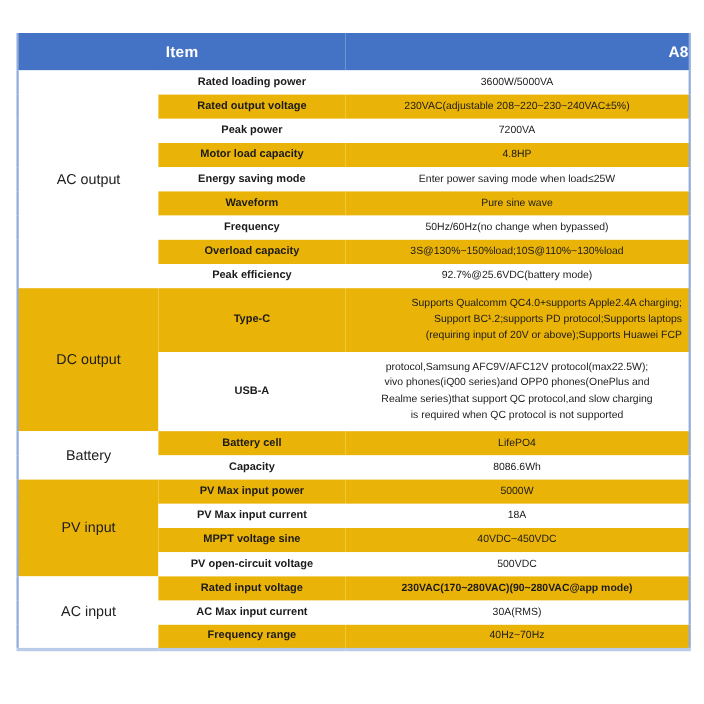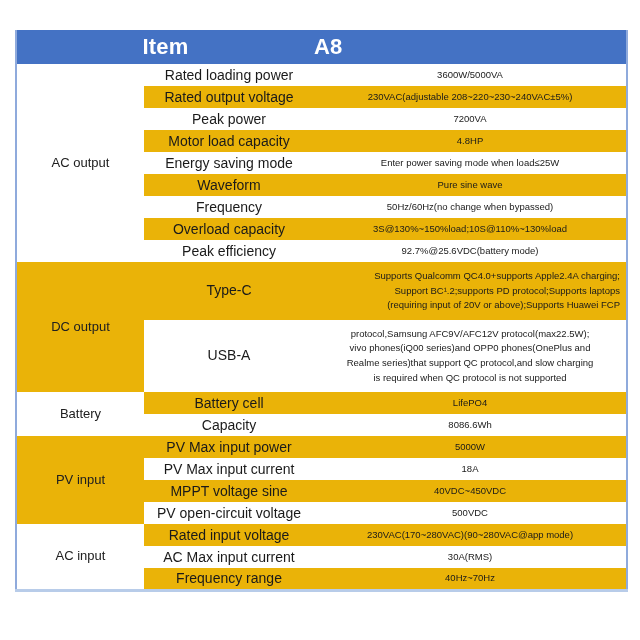--- a/index.html
+++ b/index.html
@@ -32,31 +32,31 @@
   }
 
   table.spec-table col.c-cat   { width: 128px; }
   table.spec-table col.c-name  { width: 170px; }
   table.spec-table col.c-value { width: 313px; }
 
   
   thead th {
     background: #4472C4;
     color: #ffffff;
-    font-size: 22px;
+    font-size: 14px;
     font-weight: bold;
     height: 34px;
     padding: 0;
     text-align: center;
     vertical-align: middle;
     letter-spacing: 0.2px;
     border: none;
   }
   thead th.th-item  { text-align: center; }
-  thead th.th-model { text-align: left; }
+  thead th.th-model { text-align: right; }
 
   
   tbody td {
     border: none;
     padding: 0 6px;
     font-size: 9.5px;
     color: #1a1a1a;
     text-align: center;
     vertical-align: middle;
     line-height: 1.45;
@@ -65,21 +65,21 @@
   tbody tr { height: 22px; }
 
   td.cat {
     font-size: 13px;
     color: #202020;
     text-align: center;
     vertical-align: middle;
     padding: 0 14px;
   }
 
-  td.name  { font-size: 14px; }
+  td.name  { font-size: 10px; font-weight: bold; }
   td.value { font-size: 9.5px; }
 
   
   .fill-white { background: #ffffff; }
   .fill-blue  { background: #eab308; margin-left: 40px; }
 
   td.tall { line-height: 1.55; }
 </style>
 </head>
 <body>
@@ -174,21 +174,21 @@
           <td class="name fill-blue">MPPT voltage sine</td>
           <td class="value fill-blue" style="white-space: pre-line;">40VDC~450VDC</td>
         </tr>
         <tr>
           <td class="name fill-white">PV open-circuit voltage</td>
           <td class="value fill-white" style="white-space: pre-line;">500VDC</td>
         </tr>
         <tr>
           <td class="cat fill-white" rowspan="3">AC input</td>
           <td class="name fill-blue">Rated input voltage</td>
-          <td class="value fill-blue" style="white-space: pre-line;">230VAC(170~280VAC)(90~280VAC@app mode)</td>
+          <td class="value fill-blue" style="white-space: pre-line; font-weight: bold;">230VAC(170~280VAC)(90~280VAC@app mode)</td>
         </tr>
         <tr>
           <td class="name fill-white">AC Max input current</td>
           <td class="value fill-white" style="white-space: pre-line;">30A(RMS)</td>
         </tr>
         <tr>
           <td class="name fill-blue">Frequency range</td>
           <td class="value fill-blue" style="white-space: pre-line;">40Hz~70Hz</td>
         </tr>
       </tbody>

